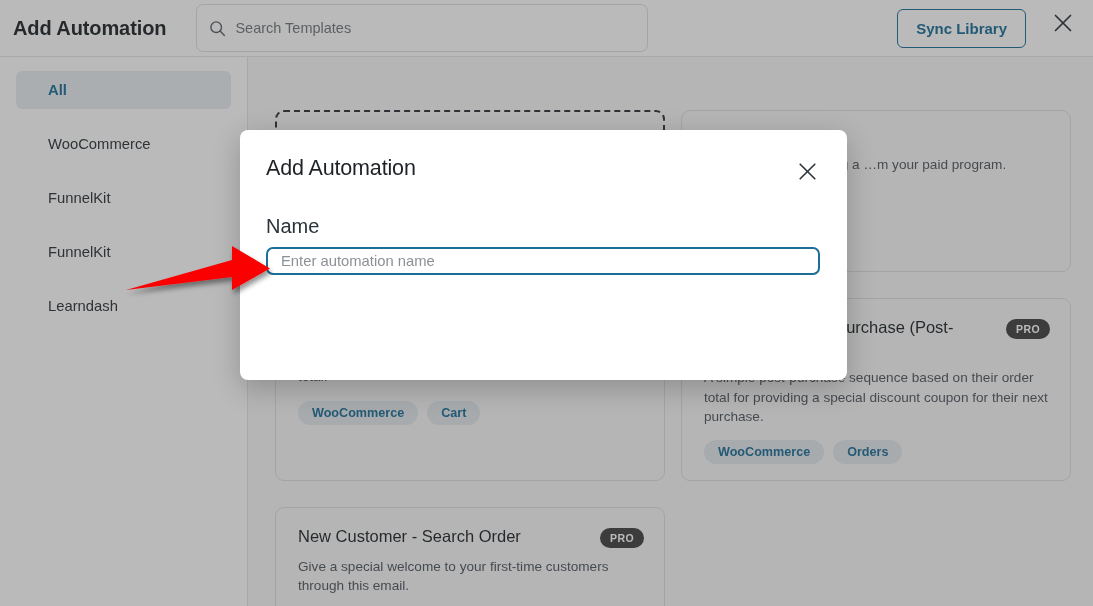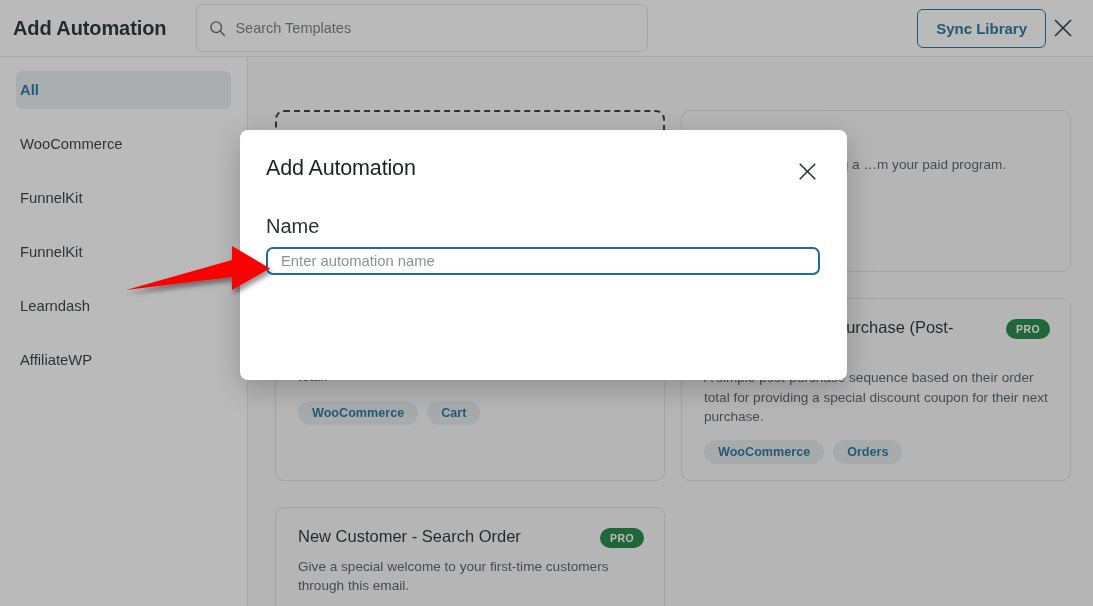--- a/index.html
+++ b/index.html
@@ -51,21 +51,21 @@
   .search-icon { flex: 0 0 auto; display: flex; align-items: center; margin-right: 9px; }
   .search-input {
     border: none; outline: none; background: transparent;
     font-family: "Liberation Sans", sans-serif;
     font-size: 14.5px; color: #3c434a;
     width: 100%;
   }
   .search-input::placeholder { color: #72777c; opacity: 1; }
   .topbar-right {
     margin-left: auto;
-    display: flex; align-items: center; gap: 3px;
+    display: flex; align-items: flex-start; gap: 23px;
   }
   .sync-btn {
     border: 1px solid #1b6e96;
     color: #1b6e96;
     background: transparent;
     border-radius: 6px;
     font-family: "Liberation Sans", sans-serif;
     font-size: 15px; font-weight: bold;
     padding: 10px 18px;
     cursor: pointer;
@@ -83,21 +83,21 @@
   .sidebar {
     flex: 0 0 248px;
     width: 248px;
     background: #ffffff;
     border-right: 1px solid #e4e6eb;
     padding: 14px 16px 0 16px;
   }
   .side-item {
     height: 38px;
     display: flex; align-items: center;
-    padding: 0 4px;
+    padding: 0 32px;
     border-radius: 6px;
     font-size: 14.8px;
     color: #2c3338;
     margin-bottom: 16px;
     cursor: pointer;
     white-space: nowrap;
   }
   .side-item.active {
     background: #e8edf2;
     color: #1b6e96;
@@ -133,21 +133,21 @@
   }
   .card-title {
     font-size: 16.5px;
     color: #1d2327;
     line-height: 1.28;
     flex: 1 1 auto;
     padding-right: 4px;
   }
   .pro-badge {
     flex: 0 0 auto;
-    background: #15803d;
+    background: #404040;
     color: #ffffff;
     font-size: 10.5px;
     font-weight: bold;
     letter-spacing: 0.4px;
     border-radius: 11px;
     padding: 4px 10px 4px 10px;
     margin-top: 2px;
   }
   .card-desc {
     margin-top: 9px;
@@ -296,23 +296,20 @@
           <span>WooCommerce</span>
         </div>
         <div class="side-item">
           <span>FunnelKit</span>
         </div>
         <div class="side-item">
           <span>FunnelKit</span>
         </div>
         <div class="side-item">
           <span>Learndash</span>
-        </div>
-        <div class="side-item">
-          <span>AffiliateWP</span>
         </div>
       </div>
 
       <div class="content">
         <div class="grid">
 
           <div class="card blank">
             <div class="tags" style="margin-top:100px">
               <span class="tag">WooCommerce</span>
               <span class="tag">Cart</span>

